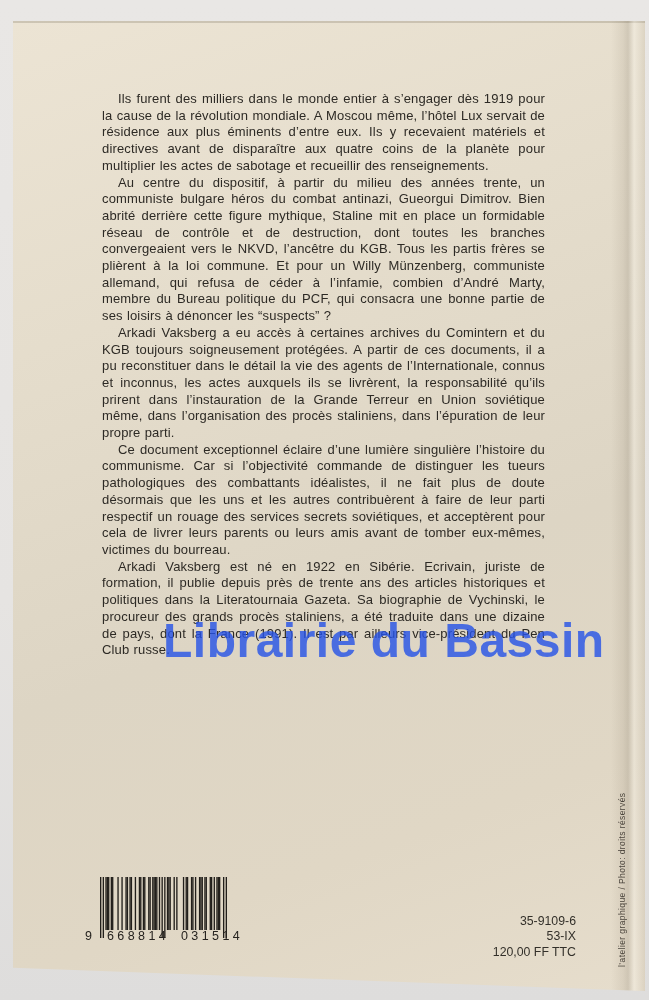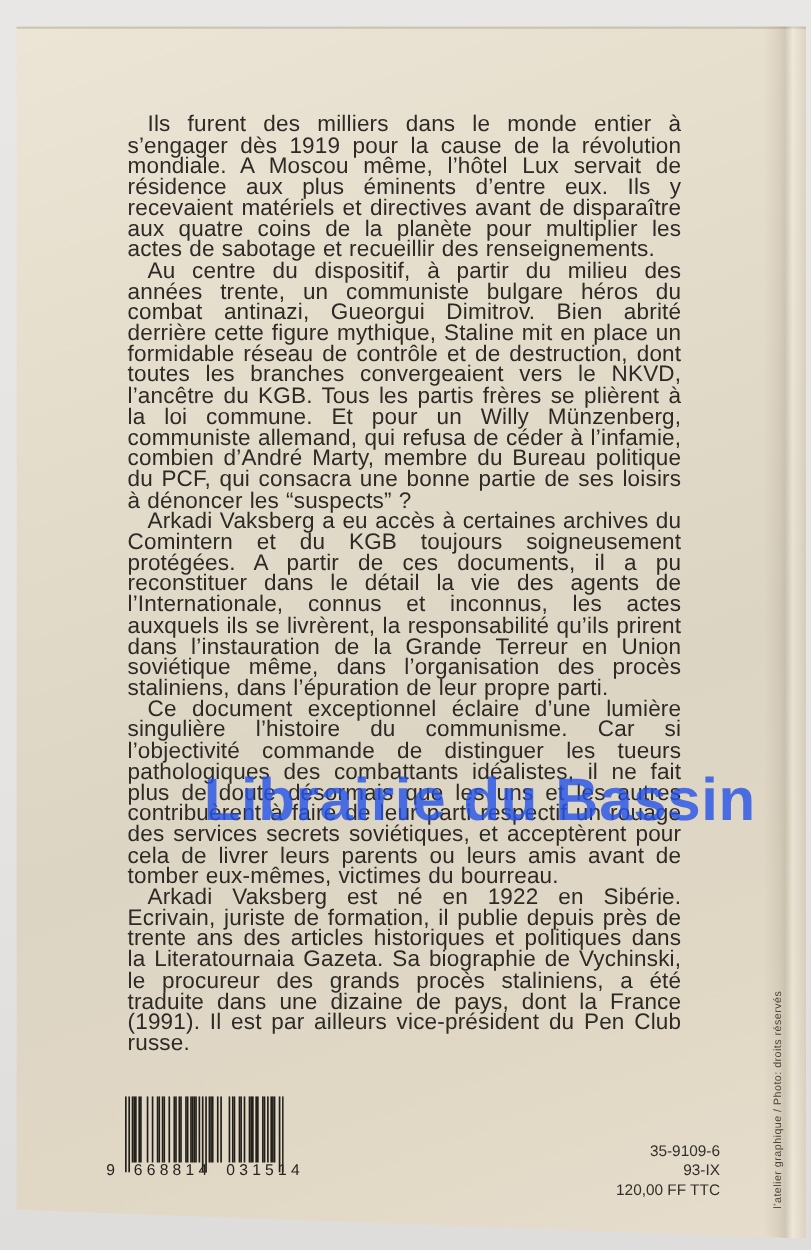--- a/index.html
+++ b/index.html
@@ -17,21 +17,21 @@
     content:"";position:absolute;top:0;left:0;right:0;height:2px;
     background:rgba(95,85,68,0.22);
   }
   .edge-shade{
     position:absolute;top:0;right:0;width:34px;height:100%;
     background:linear-gradient(to right,rgba(0,0,0,0) 0%,rgba(110,95,75,0.10) 35%,
       rgba(88,76,58,0.16) 50%,rgba(255,252,244,0.30) 68%,rgba(170,158,138,0.18) 100%);
   }
   .text-block{
     position:absolute;left:89px;top:70px;width:443px;
-    font-size:18px;line-height:16.7px;color:#2d2a25;
+    font-size:13px;line-height:16.7px;color:#2d2a25;
     text-align:justify;letter-spacing:0.15px;word-spacing:0.5px;
     hyphens:auto;-webkit-hyphens:auto;
   }
   .text-block p{margin:0;text-indent:16px;}
   .gap1{margin-top:16px;}
   .gap2{margin-top:9px;}
   .it{}
   .watermark{
     position:absolute;left:150px;top:592px;white-space:nowrap;
     font-size:48px;font-weight:bold;letter-spacing:0.5px;
@@ -127,20 +127,20 @@
     </svg>
 
   <div class="bc-digits">
     <span class="bc9">9</span>
     <span class="bcg1">668814</span>
     <span class="bcg2">031514</span>
   </div>
 
   <div class="imprint">
     <div>35-9109-6</div>
-    <div>93-IX</div>
+    <div>53-IX</div>
     <div>120,00 FF TTC</div>
   </div>
 
   <div class="credit">l’atelier graphique / Photo: droits réservés</div>
 
   <div class="edge-shade"></div>
 </div>
 
 </body></html>

